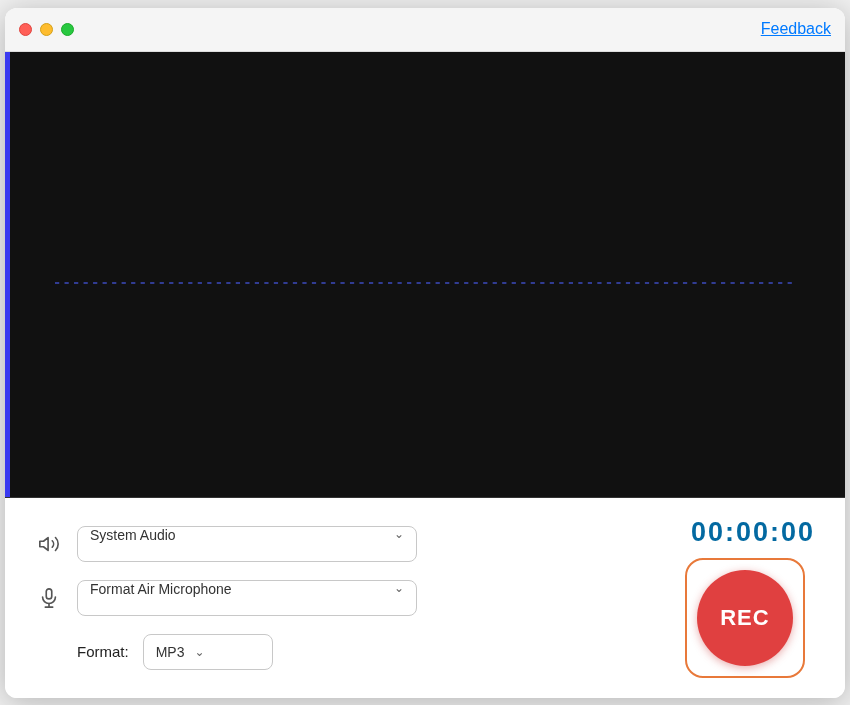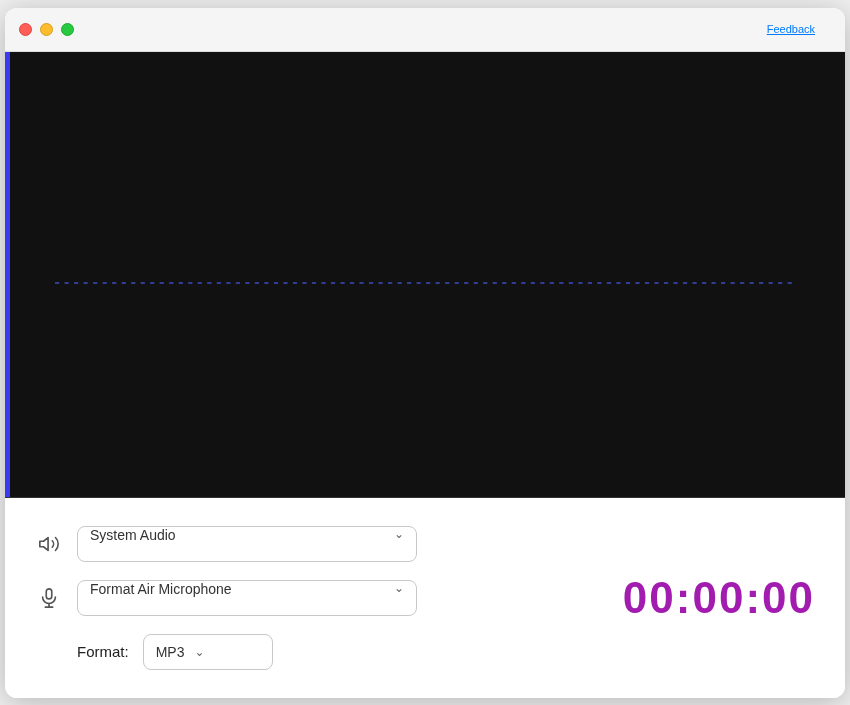--- a/index.html
+++ b/index.html
@@ -48,26 +48,26 @@
       height: 13px;
       border-radius: 50%;
       cursor: pointer;
     }
     .traffic-light.close { background: #ff5f57; border: 1px solid #e0443e; }
     .traffic-light.minimize { background: #febc2e; border: 1px solid #d4a017; }
     .traffic-light.maximize { background: #28c840; border: 1px solid #1aab29; }
 
     .feedback-link {
       position: absolute;
-      right: 30px;
+      right: 14px;
       top: 50%;
       transform: translateY(-50%);
       color: #007aff;
       text-decoration: underline;
-      font-size: 11px;
+      font-size: 16px;
       cursor: pointer;
     }
 
     
     .visualizer-area {
       flex: 1;
       background: #111111;
       position: relative;
       display: flex;
       align-items: center;
@@ -183,23 +183,23 @@
 
     .controls-right {
       display: flex;
       flex-direction: column;
       align-items: center;
       gap: 10px;
       margin-left: 30px;
     }
 
     .timer {
-      font-size: 44px;
+      font-size: 27px;
       font-weight: 600;
-      color: #a21caf;
+      color: #0369a1;
       font-variant-numeric: tabular-nums;
       letter-spacing: 2px;
       margin-left: 16px;
     }
 
     .rec-button-container {
       width: 120px;
       height: 120px;
       border: 2.5px solid #e8793a;
       border-radius: 18px;
@@ -301,15 +301,20 @@
         <div class="format-dropdown">
           <span class="dropdown-text">MP3</span>
           <span class="chevron">⌄</span>
         </div>
       </div>
 
     </div>
 
     <div class="controls-right">
       <div class="timer">00:00:00</div>
+      <div class="rec-button-container">
+        <div class="rec-button">
+          <span class="rec-label">REC</span>
+        </div>
+      </div>
     </div>
   </div>
 </div>
 
 </body></html>

